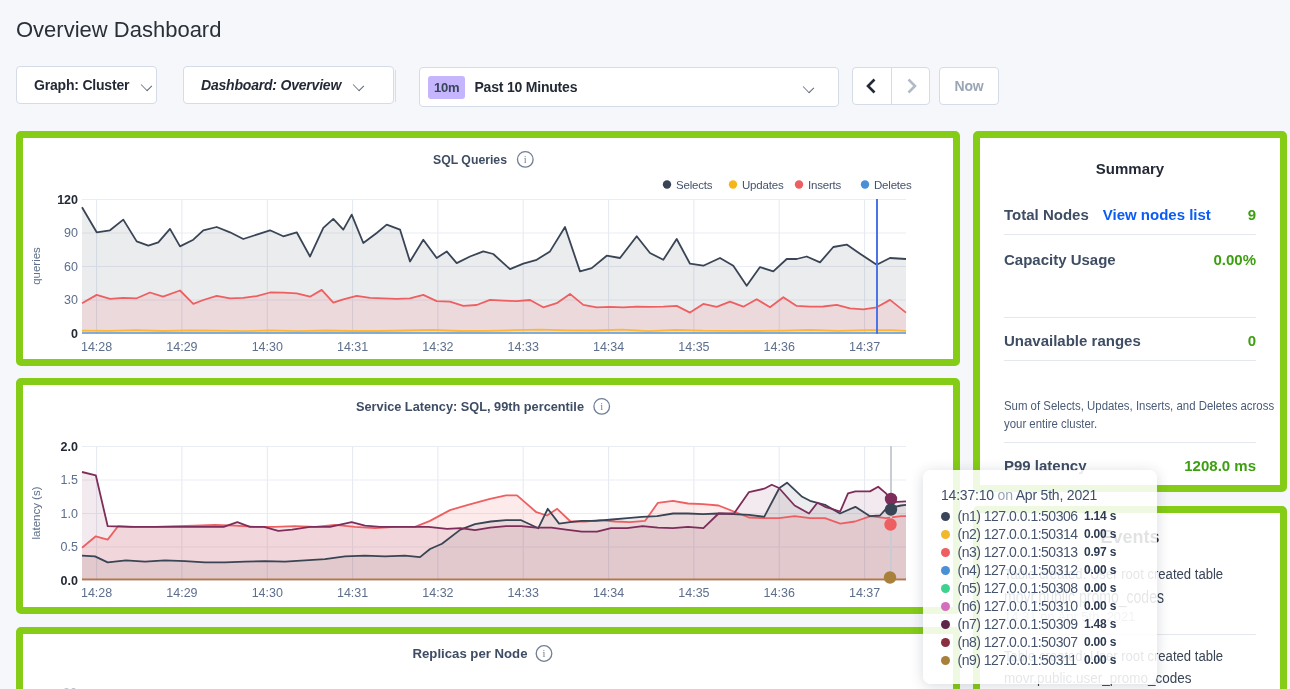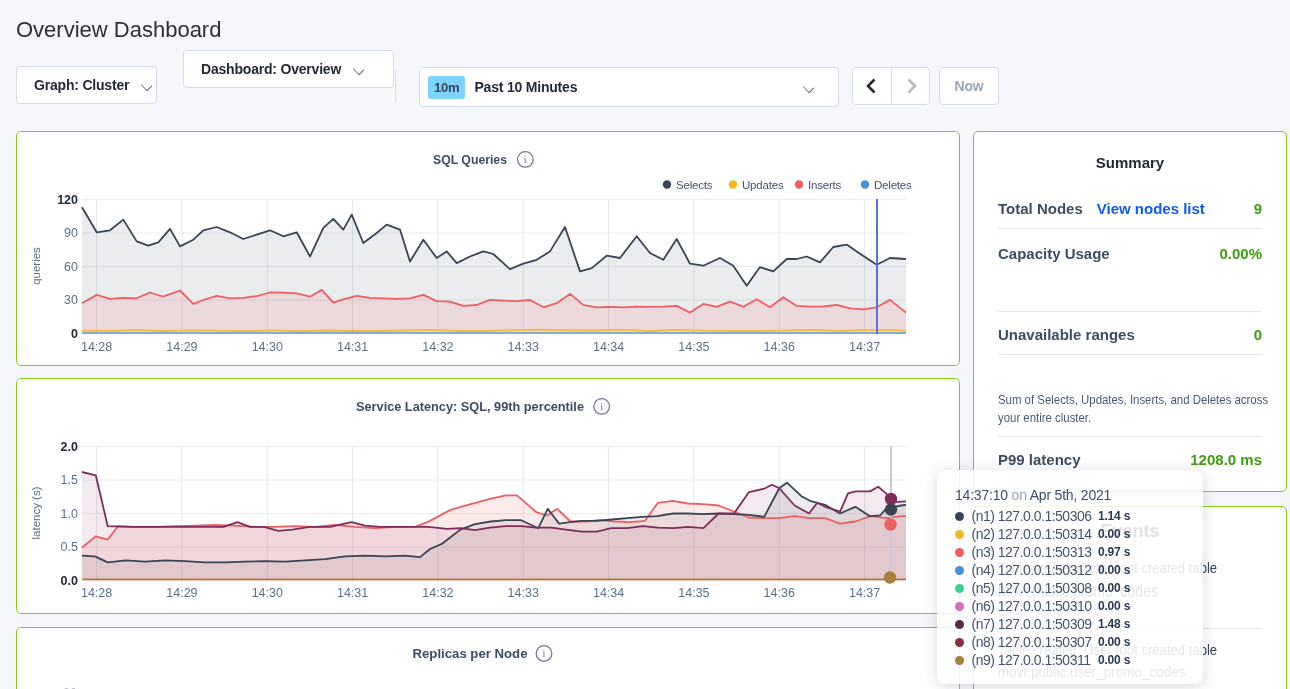--- a/index.html
+++ b/index.html
@@ -1,18 +1,18 @@
 <!DOCTYPE html>
 <html><head><meta charset="utf-8">
 <style>
 * { margin:0; padding:0; box-sizing:border-box; }
 html,body { width:1290px; height:689px; overflow:hidden; background:#f5f7fa;
   font-family:"Liberation Sans", sans-serif; position:relative; }
 .abs { position:absolute; }
-.card { position:absolute; background:#fff; border:1px solid #84cc16; border-radius:5px; }
+.card { position:absolute; background:#fff; border:7px solid #84cc16; border-radius:5px; }
 .btn { position:absolute; background:#fff; border:1px solid #d5dbe7; border-radius:4px;
   display:flex; align-items:center; font-size:14px; font-weight:bold; color:#242a35; white-space:nowrap; letter-spacing:-0.2px; }
 .chev { display:inline-block; width:13px; height:8px; margin-left:12px;
   background:none; position:relative; }
 .chev::before { content:""; position:absolute; left:1px; top:0; width:8px; height:8px;
   border-right:1.7px solid #5b6576; border-bottom:1.7px solid #5b6576; transform:rotate(45deg) scale(1,0.8); transform-origin:center; }
 .srow { position:absolute; left:24px; right:24px; display:flex; align-items:center;
   font-size:15px; height:22px; }
 .slab { font-weight:bold; color:#3e4d63; }
 .sval { margin-left:auto; font-weight:bold; color:#3c9f10; }
@@ -21,25 +21,25 @@
 .sdiv { position:absolute; left:24px; right:24px; height:1px; background:#e4e8ee; }
 .trow { position:relative; display:flex; align-items:center; height:18px; font-size:14px; }
 .tdot { width:9px; height:9px; border-radius:50%; margin-left:17.5px; flex:none; }
 .tname { color:#44546e; margin-left:8px; letter-spacing:-0.5px; }
 .tval { font-weight:bold; color:#2c3a52; position:absolute; left:161px; font-size:12px; letter-spacing:-0.2px; }
 </style></head>
 <body>
 <div class="abs" style="left:16px;top:16px;font-size:22px;line-height:28px;color:#2a2f38;">Overview Dashboard</div>
 
 <div class="btn" style="left:16px;top:66px;width:141px;height:38px;padding-left:17px;">Graph: Cluster<span class="chev"></span></div>
-<div class="btn" style="left:183px;top:50px;width:211px;height:38px;padding-left:17px;">Dashboard: Overview<span class="chev"></span></div>
+<div class="btn" style="left:183px;top:66px;width:211px;height:38px;padding-left:17px;font-style:italic;">Dashboard: Overview<span class="chev"></span></div>
 <div class="abs" style="left:395px;top:70px;width:1px;height:32px;background:#d8dde9;"></div>
 
 <div class="btn" style="left:419px;top:67px;width:420px;height:40px;">
-  <span style="display:inline-block;background:#7dd3fc;border-radius:3px;margin-left:8px;padding:4px 6px;font-size:13px;color:#39455a;">10m</span>
+  <span style="display:inline-block;background:#c4b5fd;border-radius:3px;margin-left:8px;padding:4px 6px;font-size:13px;color:#39455a;">10m</span>
   <span style="margin-left:9px;">Past 10 Minutes</span>
   <span class="chev" style="position:absolute;right:22px;"></span>
 </div>
 <div class="btn" style="left:852px;top:67px;width:78px;height:38px;"></div>
 <div class="abs" style="left:891px;top:67px;width:1px;height:38px;background:#d5dbe7;"></div>
 <svg class="abs" style="left:862px;top:76px;" width="20" height="20" viewBox="0 0 20 20">
     <path d="M12.5 3.5 L6 10 L12.5 16.5" fill="none" stroke="#242a35" stroke-width="2.6"></path>
   </svg>
 <svg class="abs" style="left:901px;top:76px;" width="20" height="20" viewBox="0 0 20 20">
     <path d="M7.5 3.5 L14 10 L7.5 16.5" fill="none" stroke="#b3bac7" stroke-width="2.6"></path>
@@ -191,22 +191,22 @@
 <div class="card" style="left:973px;top:506px;width:314px;height:200px;">
   <div style="text-align:center;margin-top:14px;font-size:18px;font-weight:bold;color:#242a35;">Events</div>
   <div class="abs" style="left:24px;top:52px;font-size:15.5px;color:#394455;white-space:nowrap;"><span class="sq" style="transform:scaleX(0.845);">Table created: User root created table</span></div>
   <div class="abs" style="left:24px;top:74px;font-size:18px;color:#394455;white-space:nowrap;"><span class="sq" style="transform:scaleX(0.78);">movr.public.promo_codes</span></div>
   <div class="abs" style="left:24px;top:96px;font-size:13px;color:#9aa5b5;">14:31 on Apr 5th, 2021</div>
   <div class="sdiv" style="top:121px;"></div>
   <div class="abs" style="left:24px;top:134px;font-size:15.5px;color:#394455;white-space:nowrap;"><span class="sq" style="transform:scaleX(0.845);">Table created: User root created table</span></div>
   <div class="abs" style="left:24px;top:156px;font-size:15.5px;color:#394455;white-space:nowrap;"><span class="sq" style="transform:scaleX(0.87);">movr.public.user_promo_codes</span></div>
 </div>
 
-<div class="abs" style="left:923px;top:470px;width:266px;height:214px;background:rgba(255,255,255,0.865);
-  border-radius:8px;box-shadow:0 2px 14px rgba(40,50,70,0.18);z-index:5;margin-left:14px;">
+<div class="abs" style="left:923px;top:470px;width:234px;height:214px;background:rgba(255,255,255,0.865);
+  border-radius:8px;box-shadow:0 2px 14px rgba(40,50,70,0.18);z-index:5;">
   <div style="margin:17px 0 4px 18px;font-size:14px;letter-spacing:-0.2px;color:#3f4f6b;">14:37:10 <span style="color:#9aa5b5;">on</span> Apr 5th, 2021</div>
   <div class="trow">
       <span class="tdot" style="background:#39455a;"></span>
       <span class="tname">(n1) 127.0.0.1:50306</span>
       <span class="tval">1.14 s</span>
     </div>
     <div class="trow">
       <span class="tdot" style="background:#f2b82d;"></span>
       <span class="tname">(n2) 127.0.0.1:50314</span>
       <span class="tval">0.00 s</span>

